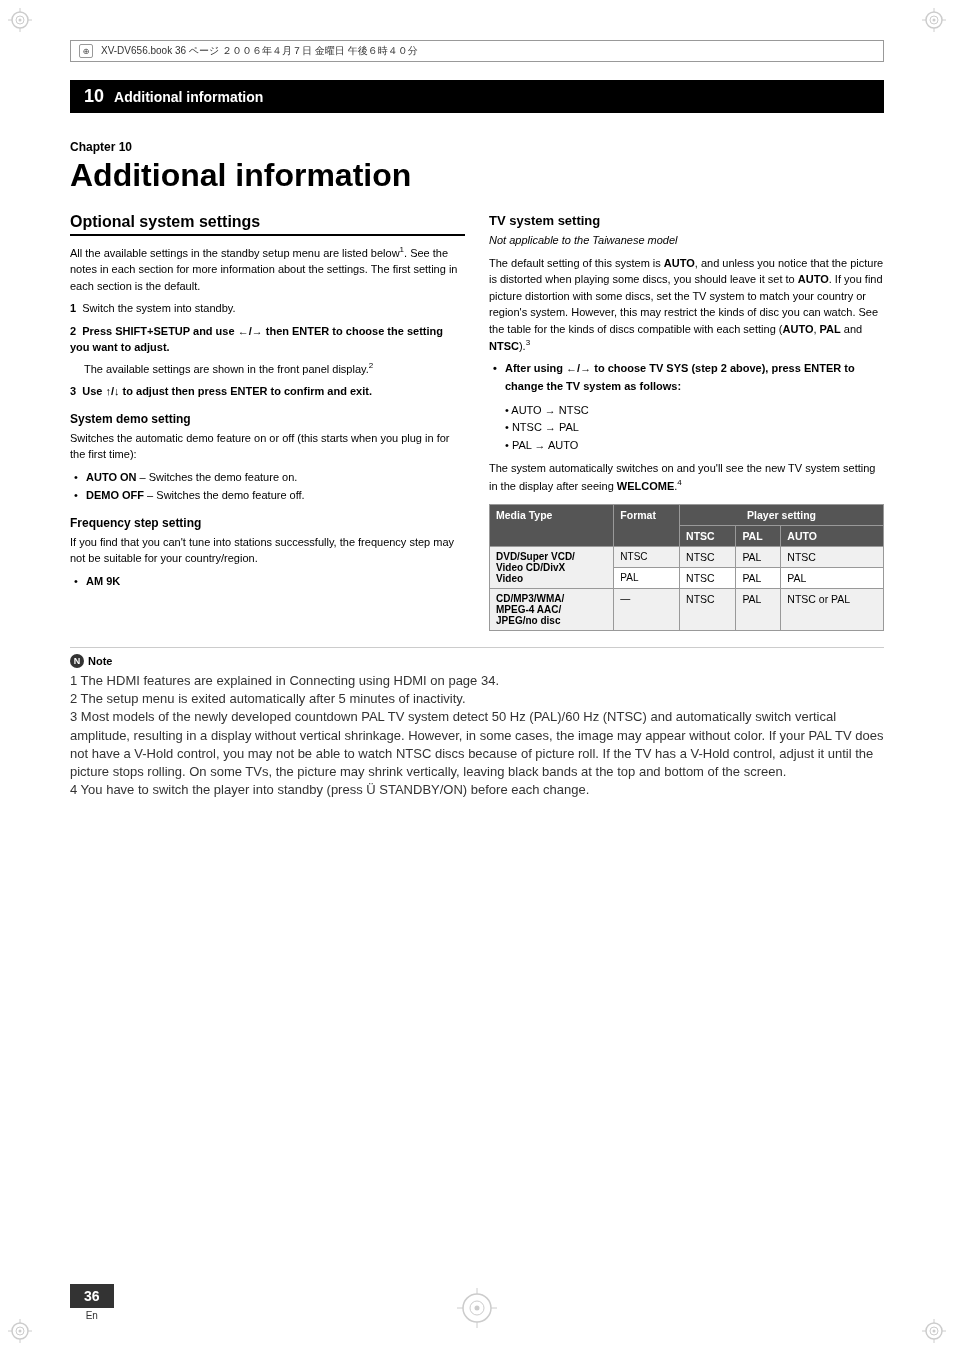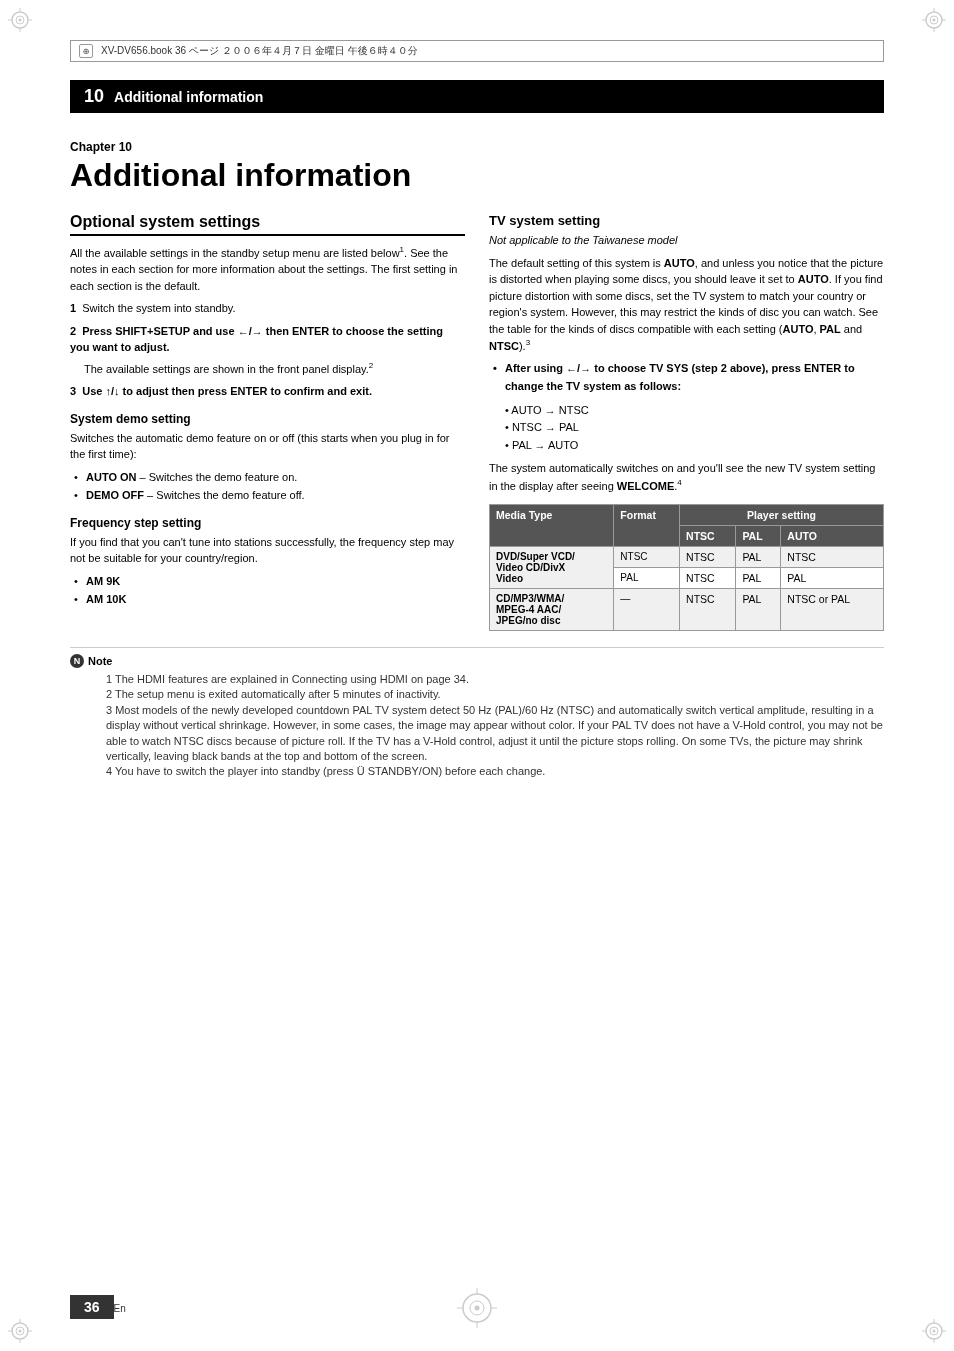--- a/index.html
+++ b/index.html
@@ -215,33 +215,32 @@
       background: #333;
       border-radius: 50%;
       color: #fff;
       font-size: 9px;
       display: inline-flex;
       align-items: center;
       justify-content: center;
       font-weight: bold;
     }
     .note-text {
-      font-size: 11px;
+      font-size: 13px;
       line-height: 1.4;
       color: #333;
-      margin-left: 36px;
     }
 
     
     .page-footer {
       position: absolute;
       bottom: 30px;
       left: 70px;
       display: flex;
-      flex-direction: row;
+      flex-direction: column;
       align-items: center;
       justify-content: space-between;
     }
     .page-number-box {
       background: #333;
       color: #fff;
       font-size: 14px;
       font-weight: bold;
       padding: 4px 14px;
       margin-bottom: 2px;
@@ -384,23 +383,20 @@
         <span class="bold-text">AUTO ON</span> – Switches the demo feature on.
       </div>
       <div class="bullet-item">
         <span class="bold-text">DEMO OFF</span> – Switches the demo feature off.
       </div>
 
       <div class="subsection-heading" style="margin-top:12px;">Frequency step setting</div>
       <p class="body-text">If you find that you can't tune into stations successfully, the frequency step may not be suitable for your country/region.</p>
       <div class="bullet-item">
         <span class="bold-text">AM 9K</span>
-      </div>
-      <div class="bullet-item">
-        <span class="bold-text">AM 10K</span>
       </div>
     </div>
 
     <div class="col-right">
       <div class="subsection-heading" style="font-size:13px;margin-top:0;">TV system setting</div>
       <p class="body-text italic-text">Not applicable to the Taiwanese model</p>
       <p class="body-text">
         The default setting of this system is <span class="bold-text">AUTO</span>, and unless you notice that the picture is distorted when playing some discs, you should leave it set to <span class="bold-text">AUTO</span>. If you find picture distortion with some discs, set the TV system to match your country or region's system. However, this may restrict the kinds of disc you can watch. See the table for the kinds of discs compatible with each setting (<span class="bold-text">AUTO</span>, <span class="bold-text">PAL</span> and <span class="bold-text">NTSC</span>).<sup>3</sup>
       </p>
 

